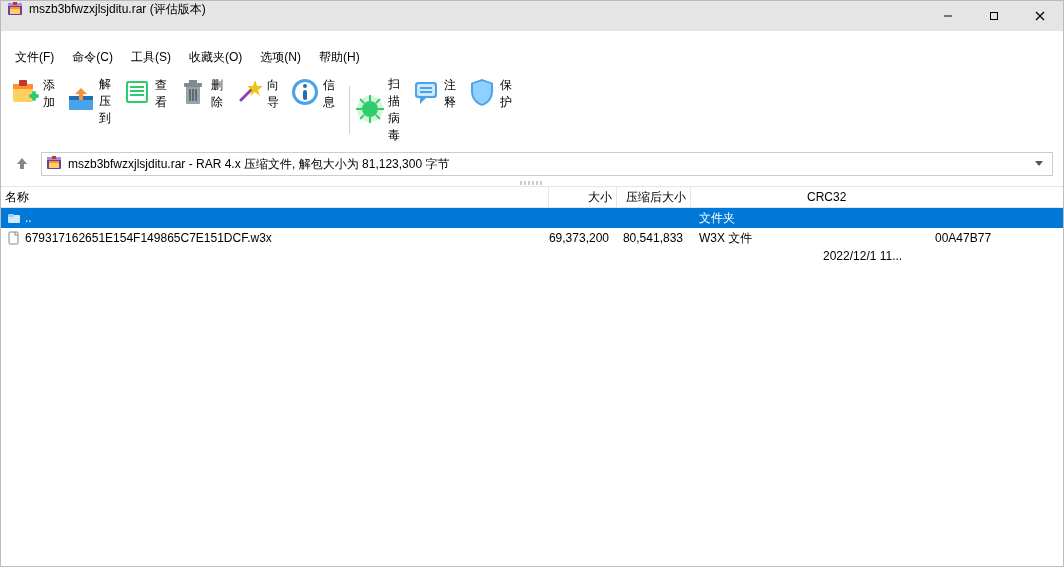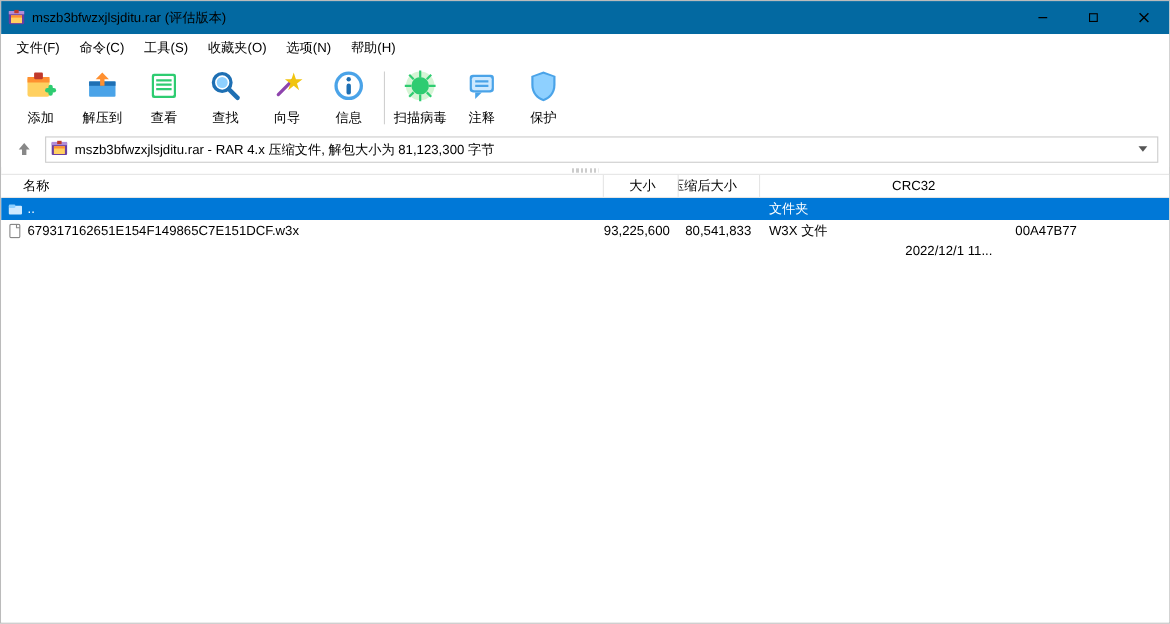--- a/index.html
+++ b/index.html
@@ -15,52 +15,52 @@
     overflow: hidden;
     display: flex;
     flex-direction: column;
     border: 1px solid #bbb;
   }
 
   
   .titlebar {
     height: 30px;
     display: flex;
-    align-items: center;
     padding-left: 6px;
-    background: #0369a1;
+    background: #e5e5e5;
   }
   .titlebar .app-icon { width: 16px; height: 16px; margin-right: 6px; }
   .titlebar .title { flex: 1; font-size: 12px; }
   .win-btns { display: flex; height: 100%; }
   .win-btn {
     width: 46px; height: 100%;
     display: flex; align-items: center; justify-content: center;
     font-size: 10px;
   }
 
   
   .menubar {
     display: flex;
     gap: 2px;
     padding: 2px 6px 4px 6px;
     background: #fff;
+    margin-top: 14px;
   }
   .menu-item { padding: 2px 8px; }
 
   
   .toolbar {
     display: flex;
     align-items: flex-start;
     padding: 2px 8px 4px 8px;
     background: #fff;
     gap: 0;
   }
   .tool-btn {
-    display: flex; flex-direction: column; align-items: center;
+    display: flex; align-items: center;
     width: 56px;
     padding: 2px 0 2px 0;
     gap: 2px;
   }
   .tool-btn .tool-label { font-size: 12px; }
   .tool-sep {
     width: 1px;
     background: transparent;
     margin: 4px 4px;
   }
@@ -109,34 +109,34 @@
   .cols {
     display: flex;
     height: 22px;
     border-top: 1px solid #e5e5e5;
     border-bottom: 1px solid #e5e5e5;
     background: #fff;
   }
   .col {
     display: flex;
     align-items: center;
-    padding: 0 20px;
+    padding: 0 4px;
     border-right: 1px solid #e5e5e5;
     white-space: nowrap;
     overflow: hidden;
   }
   .col.num { justify-content: flex-end; }
 
   
   .c-name { width: 548px; }
   .c-size { width: 68px; }
   .c-packed { width: 74px; }
   .c-type  { width: 124px; }
   .c-date  { width: 100px; margin-top: 36px; }
-  .c-crc   { width: 90px; border-right: none; flex:1; }
+  .c-crc   { width: 90px; border-right: none; flex:1;margin-left:12px; }
 
   
   .filelist { flex: 1; overflow: auto; background: #fff; }
   .row {
     display: flex;
     height: 20px;
     align-items: center;
   }
   .row.selected {
     background: #0078d7;
@@ -232,31 +232,34 @@
         <rect x="5" y="5" width="22" height="22" rx="2" fill="#2ecc71"></rect>
         <rect x="7" y="7" width="18" height="18" rx="1" fill="#fff"></rect>
         <line x1="9" y1="11" x2="23" y2="11" stroke="#2ecc71" stroke-width="2"></line>
         <line x1="9" y1="15" x2="23" y2="15" stroke="#2ecc71" stroke-width="2"></line>
         <line x1="9" y1="19" x2="23" y2="19" stroke="#2ecc71" stroke-width="2"></line>
       </svg>
     </span>
     <span class="tool-label">查看</span>
   </div>
 
-
-  <div class="tool-btn">
-    <span>
-      <svg width="32" height="32" viewBox="0 0 32 32">
-        <circle cx="13" cy="13" r="8" fill="none" stroke="#1e6fb3" stroke-width="3"></circle>
-        <circle cx="13" cy="13" r="5" fill="#8ed0ff"></circle>
-        <line x1="19" y1="19" x2="27" y2="27" stroke="#1e6fb3" stroke-width="4" stroke-linecap="round"></line>
-      </svg>
-    </span>
-    <span class="tool-label">查找</span>
-  </div>
+  <div class="tool-btn">
+    <span>
+      <svg width="32" height="32" viewBox="0 0 32 32">
+        <rect x="9" y="10" width="14" height="18" rx="1" fill="#95a5a6"></rect>
+        <rect x="7" y="7" width="18" height="4" rx="1" fill="#7f8c8d"></rect>
+        <rect x="12" y="4" width="8" height="3" fill="#7f8c8d"></rect>
+        <line x1="13" y1="13" x2="13" y2="25" stroke="#556" stroke-width="1.5"></line>
+        <line x1="16" y1="13" x2="16" y2="25" stroke="#556" stroke-width="1.5"></line>
+        <line x1="19" y1="13" x2="19" y2="25" stroke="#556" stroke-width="1.5"></line>
+      </svg>
+    </span>
+    <span class="tool-label">删除</span>
+  </div>
+
 
   <div class="tool-btn">
     <span>
       <svg width="32" height="32" viewBox="0 0 32 32">
         <line x1="8" y1="24" x2="22" y2="10" stroke="#8e44ad" stroke-width="3" stroke-linecap="round"></line>
         <polygon points="22,4 24,10 30,10 25,14 27,20 22,16 17,20 19,14 14,10 20,10" fill="#f1c40f"></polygon>
       </svg>
     </span>
     <span class="tool-label">向导</span>
   </div>
@@ -370,19 +373,19 @@
       <div class="cell c-crc"></div>
     </div>
     <div class="row">
       <div class="cell c-name">
         <svg class="file-icon" viewBox="0 0 14 14">
           <rect x="2" y="1" width="9" height="12" rx="1" fill="#fff" stroke="#888"></rect>
           <polyline points="8,1 8,4 11,4" fill="none" stroke="#888"></polyline>
         </svg>
         <span>679317162651E154F149865C7E151DCF.w3x</span>
       </div>
-      <div class="cell c-size num">93,225,600</div>
+      <div class="cell c-size num">69,373,200</div>
       <div class="cell c-packed num">80,541,833</div>
       <div class="cell c-type">W3X 文件</div>
       <div class="cell c-date">2022/12/1 11...</div>
       <div class="cell c-crc">00A47B77</div>
     </div>
   </div>
 
 </body></html>

